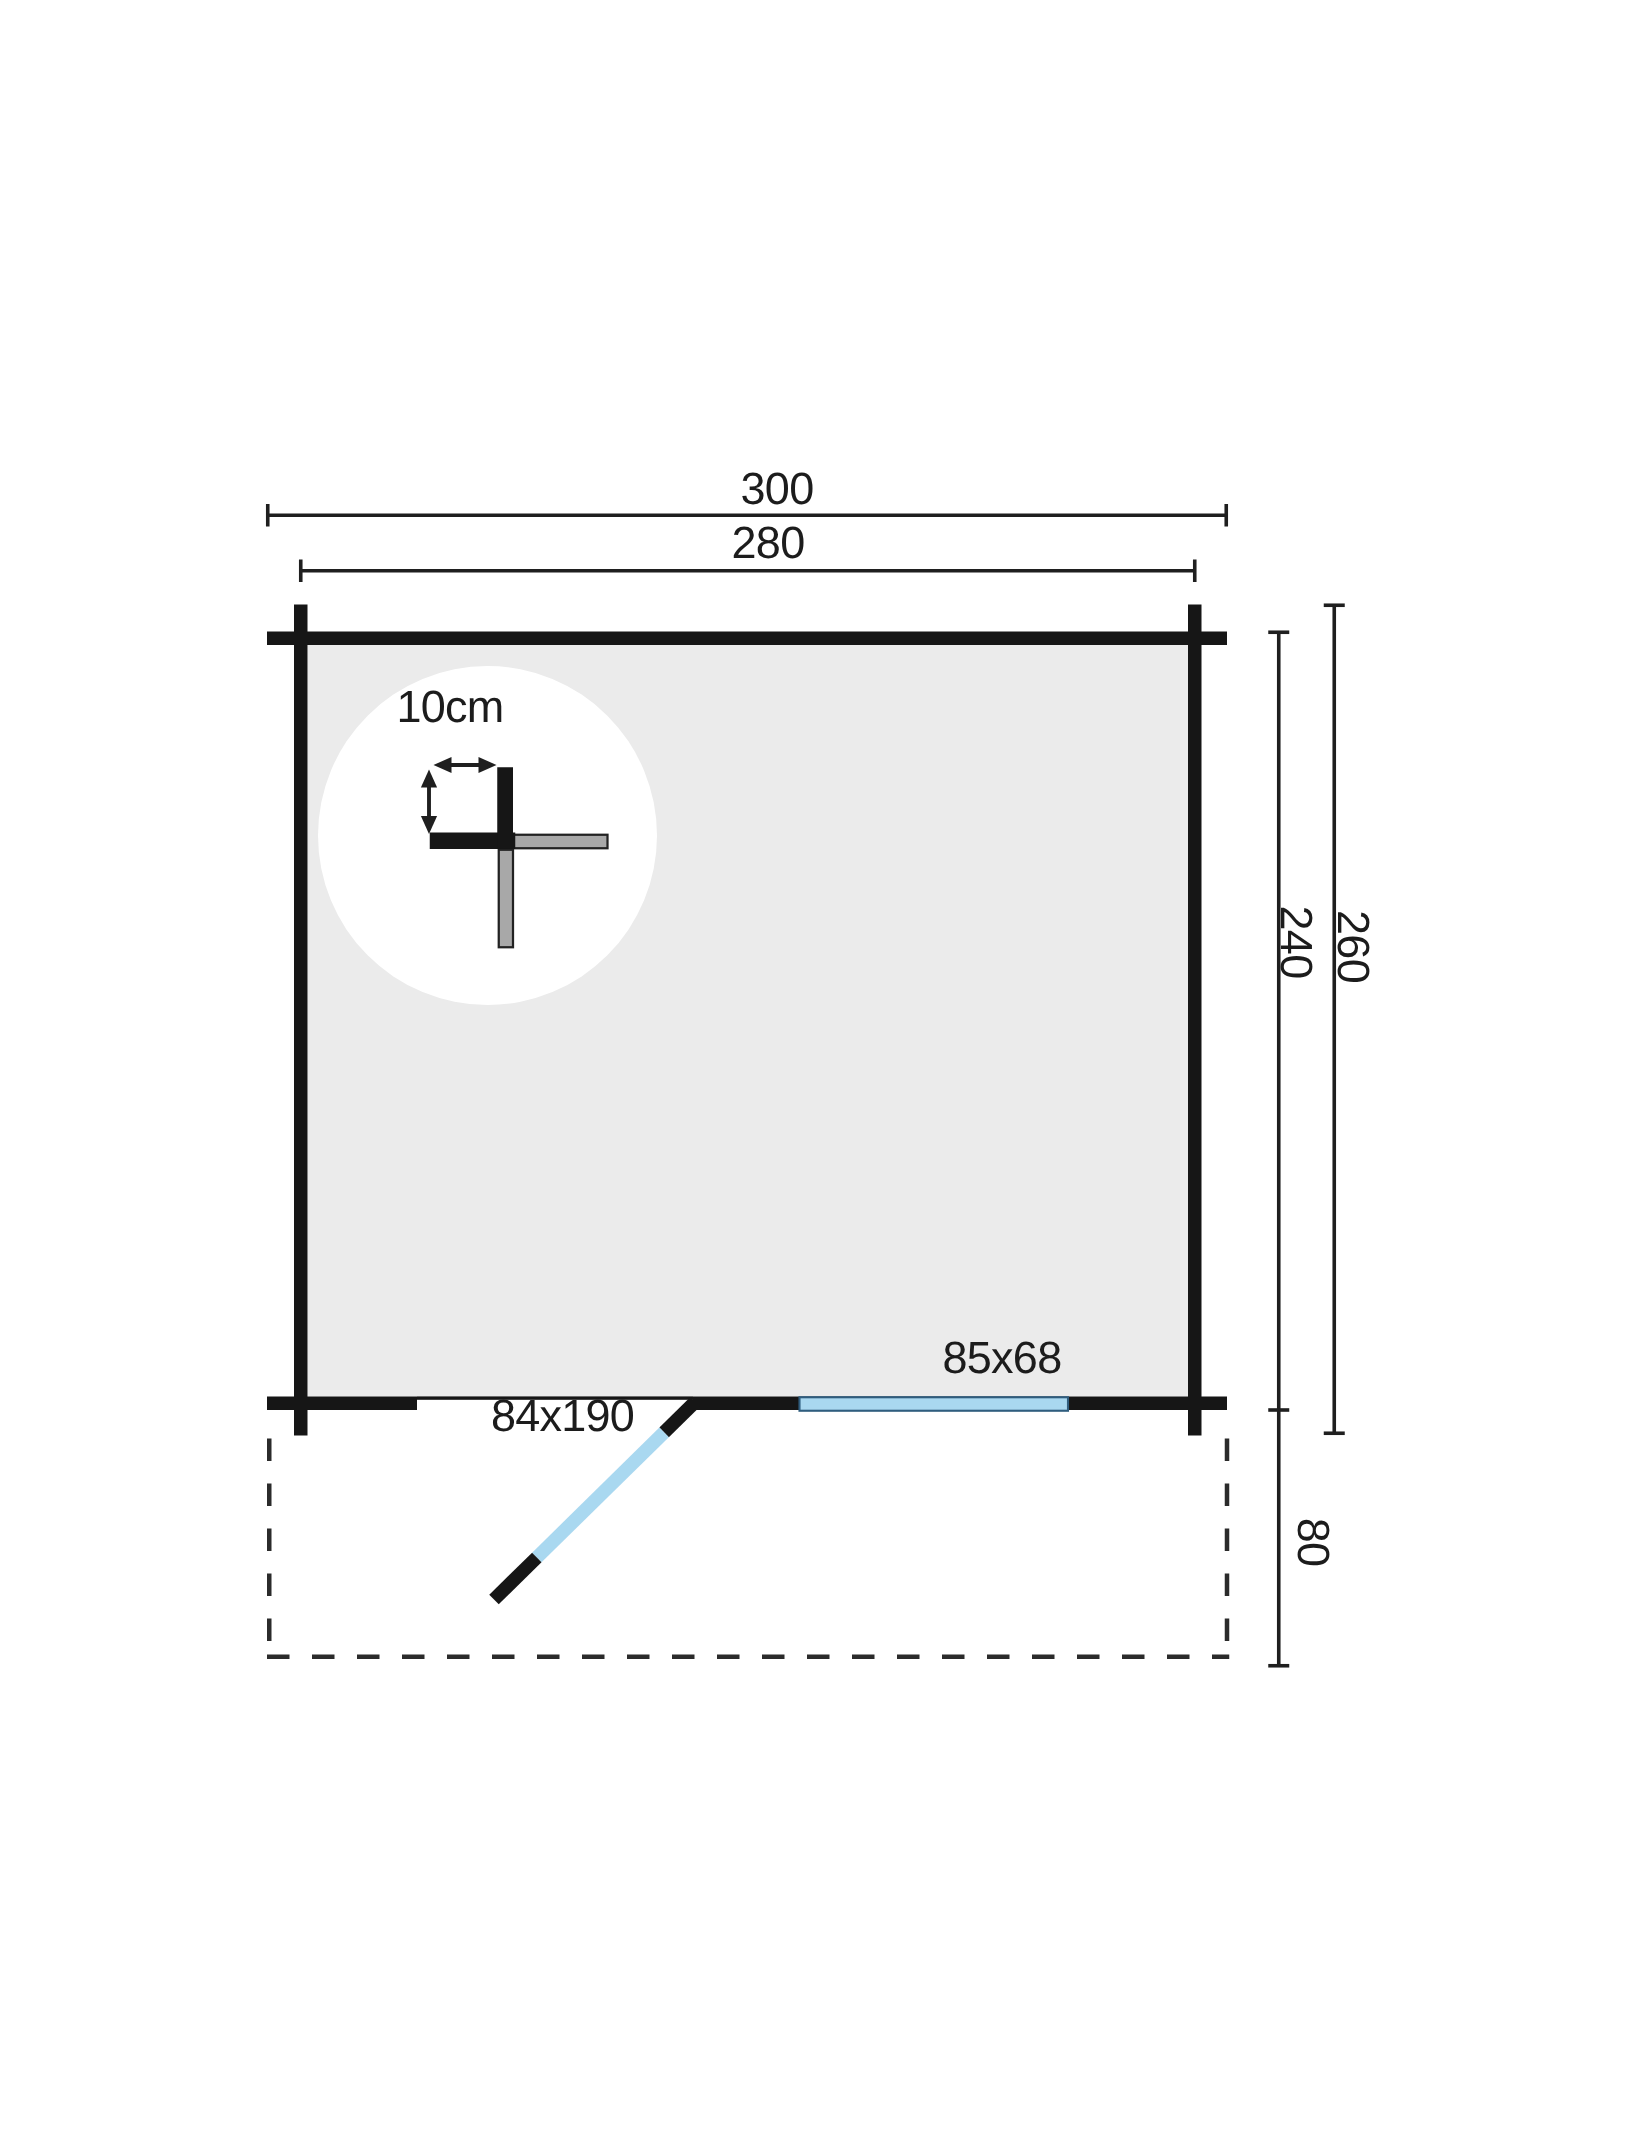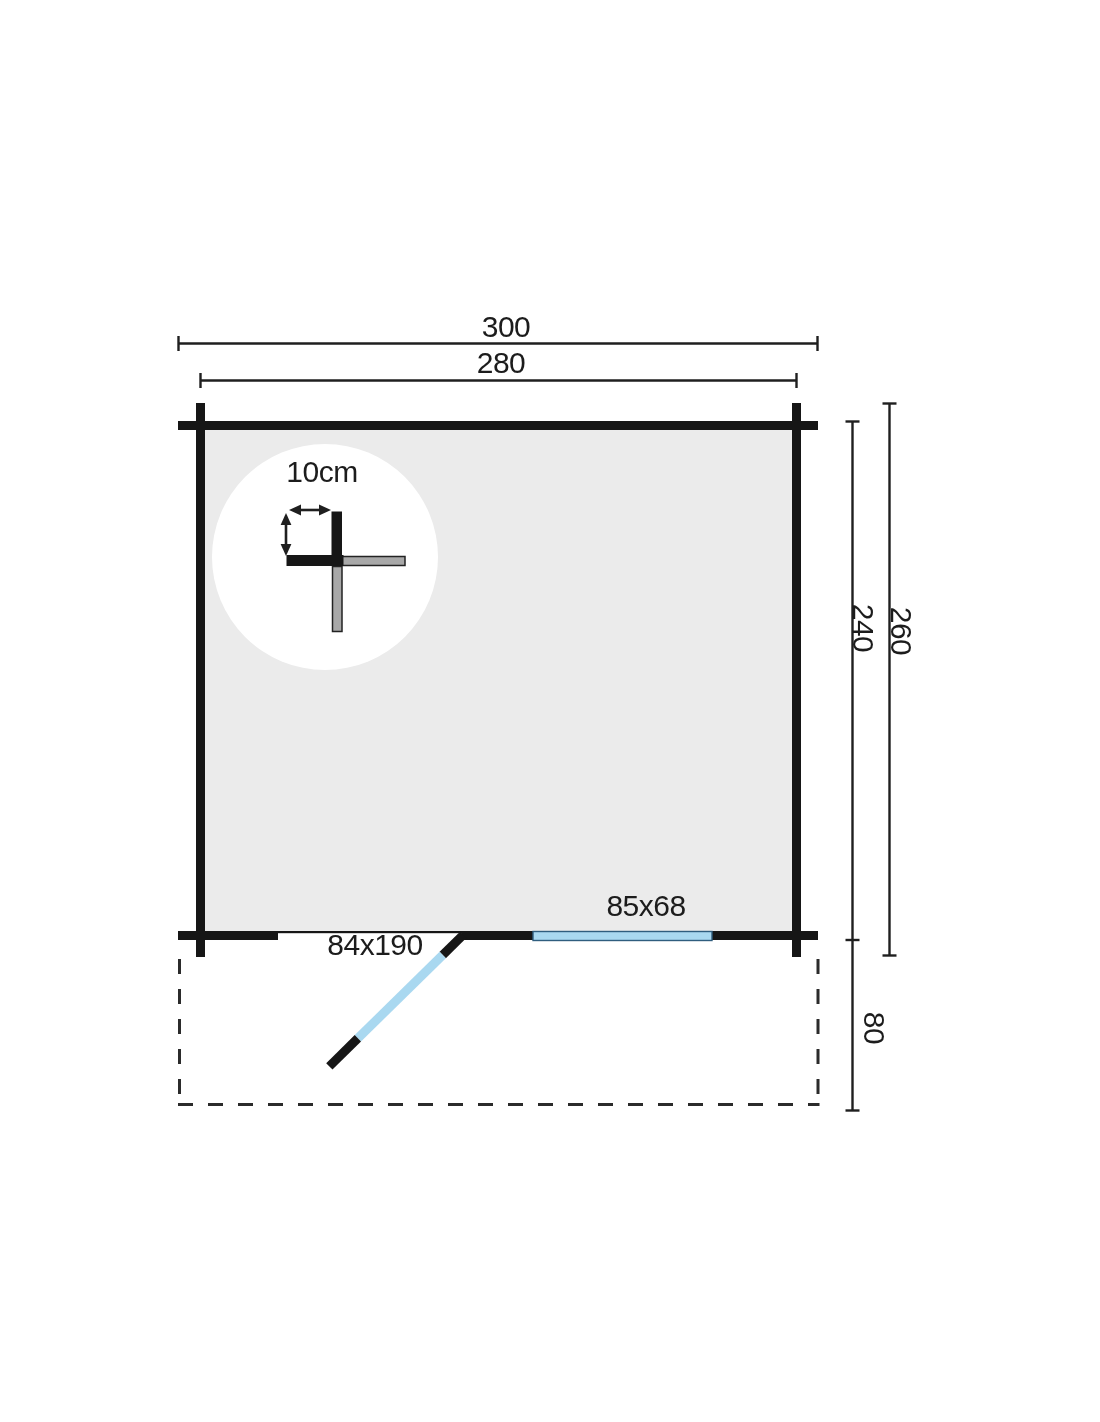--- a/index.html
+++ b/index.html
@@ -114,29 +114,29 @@
         <line x1="882.5" y1="955.5" x2="896.5" y2="955.5"></line>
       </g>
 
       <g>
         <line x1="852.5" y1="940" x2="852.5" y2="1110.5"></line>
         <line x1="845.5" y1="1110.5" x2="859.5" y2="1110.5"></line>
       </g>
     </g>
   </svg>
 
-  <div class="label" style="left:506px; top:327px">300</div>
+  <div class="label" style="left:518px; top:327px">300</div>
 
-  <div class="label" style="left:501px; top:363px">280</div>
+  <div class="label" style="left:512px; top:363px">280</div>
 
   <div class="label rot" style="left:863px; top:628px">240</div>
 
   <div class="label rot" style="left:901px; top:631px">260</div>
 
   <div class="label rot" style="left:874px; top:1028px">80</div>
 
   <div class="label" style="left:375px; top:945px">84x190</div>
 
-  <div class="label" style="left:646px; top:906px">85x68</div>
+  <div class="label" style="left:668px; top:906px">85x68</div>
 
-  <div class="label" style="left:322px; top:472px">10cm</div>
+  <div class="label" style="left:300px; top:472px">10cm</div>
 
 </div>
 
 </body></html>

